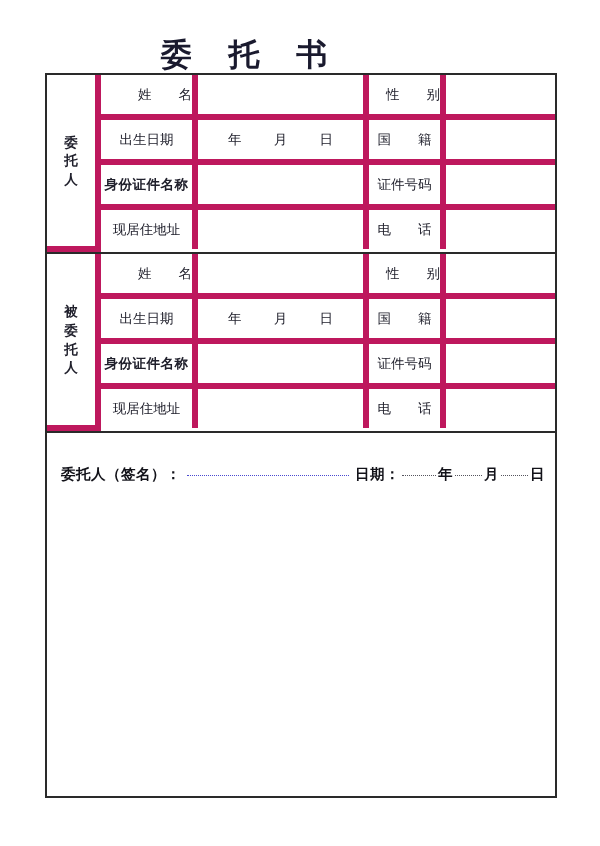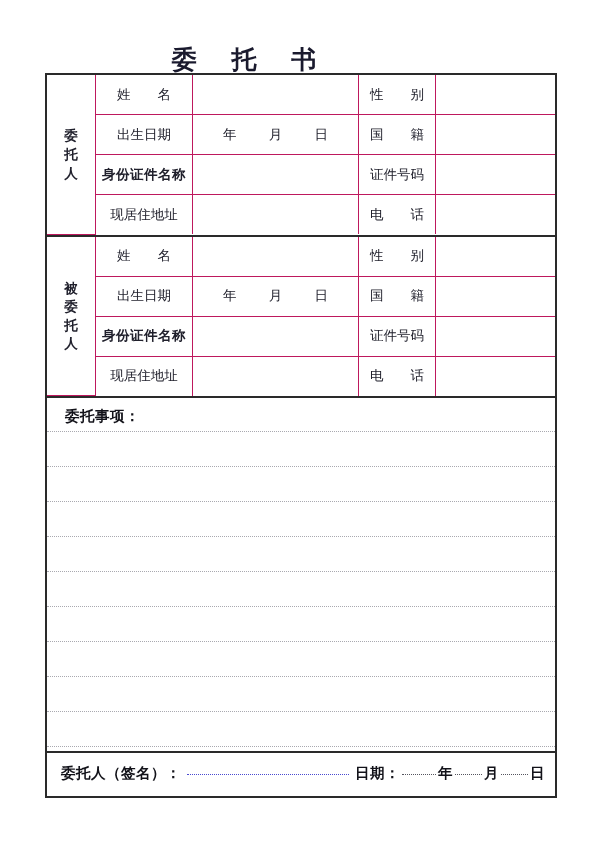--- a/index.html
+++ b/index.html
@@ -20,24 +20,24 @@
     position: absolute;
     left: 0; top: 0;
     width: 600px;
     height: 846px;
   }
 
   
   .doc-title {
     position: absolute;
     left: 0;
-    top: 43px;
+    top: 34px;
     width: 488px;
     text-align: center;
-    font-size: 25px;
+    font-size: 31px;
     font-weight: bold;
     letter-spacing: 13px;
     text-indent: 13px;
     color: #1a1a2e;
     font-family: "DejaVu Serif", "Liberation Serif", serif;
   }
 
   
   .frame {
     position: absolute;
@@ -58,30 +58,30 @@
   }
   .person-block.first { border-bottom: 2px solid #2a2a2a; }
   .person-block.second { border-bottom: 2px solid #2a2a2a; }
 
   table.person {
     border-collapse: collapse;
     width: 100%;
     table-layout: fixed;
   }
   table.person td {
-    border: 1px solid #be185d;
+    border: 6px solid #be185d;
     padding: 0;
     height: 39px;
     vertical-align: middle;
     font-size: 13.5px;
     color: #20202c;
   }
   table.person td.outer-left { border-left: none; }
   table.person td.outer-right { border-right: none; }
-  table.person tr:first-child td { border-top: none; }
+  table.person tr:first-child td { border-top: none; text-align: right; }
   table.person tr:last-child td { border-bottom: none; margin-top: 40px; }
 
   .rowhead {
     width: 48px;
     text-align: center;
     font-weight: bold;
     font-size: 15px;
     letter-spacing: 0;
     line-height: 1.38;
     color: #15151f;
@@ -168,20 +168,21 @@
   .sign-line {
     flex: 1 1 auto;
     min-width: 30px;
     border-bottom: 1.5px dotted #4a4ad0;
     margin: 0 4px 0 6px;
     transform: translateY(-3px);
   }
   .date-label {
     letter-spacing: 0.5px;
     margin-left: 2px;
+    margin-top: 21px;
   }
   .blank-sm {
     display: inline-block;
     width: 34px;
     border-bottom: 1.5px dotted #55555e;
     margin: 0 2px;
     transform: translateY(-3px);
   }
   .blank-xs {
     display: inline-block;
@@ -283,35 +284,20 @@
         <tr>
           <td class="lbl">现居住地址</td>
           <td class="val-wide"></td>
           <td class="lbl lbl2">电　　话</td>
           <td class="val-right outer-right"></td>
         </tr>
       </tbody>
         </table>
     </div>
 
-    <div class="matters">
-      <div class="matters-title">委托事项：</div>
-      <div id="rule-host">
-          <div class="rule" style="top: 33px;"></div>
-          <div class="rule" style="top: 68px;"></div>
-          <div class="rule" style="top: 103px;"></div>
-          <div class="rule" style="top: 138px;"></div>
-          <div class="rule" style="top: 173px;"></div>
-          <div class="rule" style="top: 208px;"></div>
-          <div class="rule" style="top: 243px;"></div>
-          <div class="rule" style="top: 278px;"></div>
-          <div class="rule" style="top: 313px;"></div>
-          <div class="rule" style="top: 348px;"></div>
-        </div>
-    </div>
 
     <div class="footer">
       <div class="sign-row">
         <span class="sign-label">委托人（签名）：</span>
         <span class="sign-line"></span>
         <span class="date-label">日期：</span>
         <span class="blank-sm"></span>
         <span class="unit">年</span>
         <span class="blank-xs"></span>
         <span class="unit">月</span>

